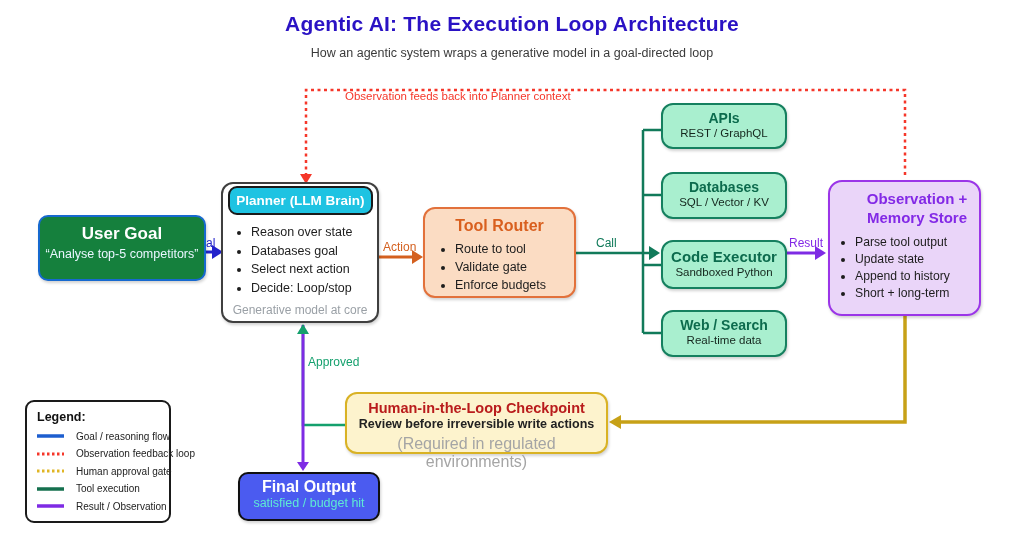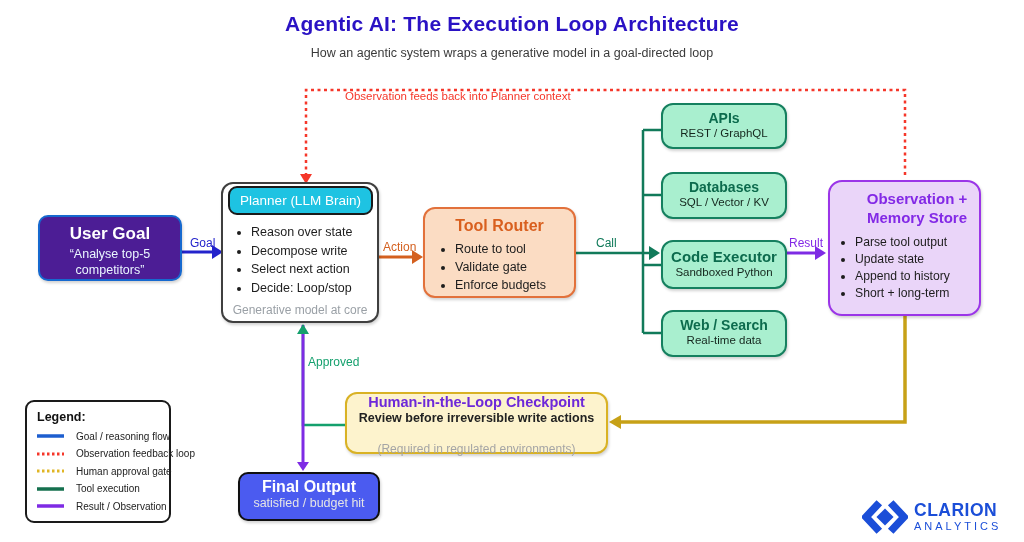--- a/index.html
+++ b/index.html
@@ -12,30 +12,30 @@
   .page-subtitle { position:absolute; top:46px; left:0; width:1024px; text-align:center;
     font-size:12.5px; color:#3a3a3a; }
 
   #edges { position:absolute; left:0; top:0; width:1024px; height:542px; }
 
   .node { position:absolute; border-radius:10px; box-shadow:1px 2px 3px rgba(0,0,0,0.18); }
   .node .ttl { text-align:center; font-weight:bold; }
   .node .sub { text-align:center; }
 
   
-  .user-goal { left:38px; top:215px; width:144px; height:66px; background:#4c1d95;
+  .user-goal { left:38px; top:215px; width:168px; height:66px; background:#15803d;
     border:2.5px solid #1669cf; }
   .user-goal .ttl { color:#fff; font-size:17px; margin-top:7px; }
   .user-goal .sub { color:#eaf6ff; font-size:12.5px; margin-top:2px; line-height:1.3; }
 
   
   .planner { left:221px; top:182px; width:158px; height:141px; background:#fff;
     border:2px solid #3f3f3f; border-radius:12px; }
   .planner-header { margin:2px 4px 0 5px; background:#1ec3e2; border:2px solid #1a1a1a;
-    border-radius:9px; padding:5px 2px; text-align:center; color:#fff; font-weight:normal; font-size:13.5px; }
+    border-radius:9px; padding:5px 2px; text-align:center; color:#fff; font-weight:bold; font-size:13.5px; }
   .planner ul { list-style:disc; margin:8px 0 0 0; padding-left:28px; font-size:12.5px;
     color:#1d1d1d; line-height:1.48; }
   .planner .foot { color:#9aa0a6; font-size:12px; text-align:center; margin-top:6px; }
 
   
   .tool-router { left:423px; top:207px; width:153px; height:91px; background:#fbdcc3;
     border:2.5px solid #e2713b; border-radius:12px; }
   .tool-router .ttl { color:#d95f1e; font-size:16px; margin-top:8px; }
   .tool-router ul { list-style:disc; margin:6px 0 0 0; padding-left:30px; font-size:12.5px;
     color:#1d1d1d; line-height:1.42; }
@@ -53,29 +53,29 @@
   
   .observation { left:828px; top:180px; width:153px; height:136px; background:#ead5f9;
     border:2.5px solid #9b35e8; border-radius:14px; }
   .observation .ttl { color:#8329e6; font-size:15px; line-height:1.25; margin-top:8px;padding-left:25px; }
   .observation ul { list-style:disc; margin:6px 0 0 0; padding-left:25px; font-size:12.2px;
     color:#1d1d1d; line-height:1.4; }
 
   
   .hitl { left:345px; top:392px; width:263px; height:62px; background:#fdf3cd;
     border:2px solid #d9b224; border-radius:12px; }
-  .hitl .ttl { color:#6d28d9; font-size:14.5px; }
+  .hitl .ttl { color:#b91c1c; font-size:14.5px; margin-top:6px; }
   .hitl .l1 { color:#222; font-size:12.5px; text-align:center; margin-top:1px; font-weight:bold; font-weight:600; }
-  .hitl .l2 { color:#a5a5a5; font-size:12px; text-align:center; margin-top:17px; }
+  .hitl .l2 { color:#a5a5a5; font-size:16px; text-align:center; margin-top:4px; }
 
   
   .final-output { left:238px; top:472px; width:142px; height:49px; background:#4b5bf0;
     border:2px solid #101010; }
   .final-output .ttl { color:#fff; font-size:16px; margin-top:4px; }
-  .final-output .sub { color:#e5e5e5; font-size:12.5px; margin-top:0; }
+  .final-output .sub { color:#5eead4; font-size:12.5px; margin-top:0; }
 
   
   .edge-label { position:absolute; font-size:12px; white-space:nowrap; }
   .lbl-goal { left:190px; top:236px; color:#2323cc; }
   .lbl-action { left:383px; top:240px; color:#d4601f; }
   .lbl-call { left:596px; top:236px; color:#117a5a; }
   .lbl-result { left:789px; top:236px; color:#8329e6; }
   .lbl-approved { left:308px; top:355px; color:#14a06d; }
   .lbl-feedback { left:345px; top:90px; color:#f5372a; font-size:11.5px; }
 
@@ -137,21 +137,21 @@
 
   <div class="node user-goal">
     <div class="ttl">User Goal</div>
     <div class="sub">“Analyse top-5 competitors”</div>
   </div>
 
   <div class="node planner">
     <div class="planner-header">Planner (LLM Brain)</div>
     <ul>
       <li>Reason over state</li>
-      <li>Decompose write</li>
+      <li>Databases goal</li>
       <li>Select next action</li>
       <li>Decide: Loop/stop</li>
     </ul>
     <div class="foot">Generative model at core</div>
   </div>
 
   <div class="node tool-router">
     <div class="ttl">Tool Router</div>
     <ul>
       <li>Route to tool</li>
@@ -228,25 +228,14 @@
       <span class="lab">Tool execution</span>
     </div>
     <div class="legend-row">
       <svg width="27" height="6">
         <line x1="0" y1="3" x2="27" y2="3" stroke-width="3.5" stroke="#7e2be4"></line>
         </svg>
       <span class="lab">Result / Observation</span>
     </div>
   </div>
 
-  <div class="logo">
-    <svg width="46" height="38" viewBox="0 0 48 40">
-      <polyline points="18,5 4,20 18,35" fill="none" stroke-width="8" stroke="#1b4ed8"></polyline>
-      <polyline points="30,5 44,20 30,35" fill="none" stroke-width="8" stroke="#1b4ed8"></polyline>
-      <path d="M24,11 L33,20 L24,29 L15,20 Z" fill="#1b4ed8"></path>
-    </svg>
-    <div class="logo-text">
-      <div class="l1">CLARION</div>
-      <div class="l2">ANALYTICS</div>
-    </div>
-  </div>
 
 </div>
 
 </body></html>

